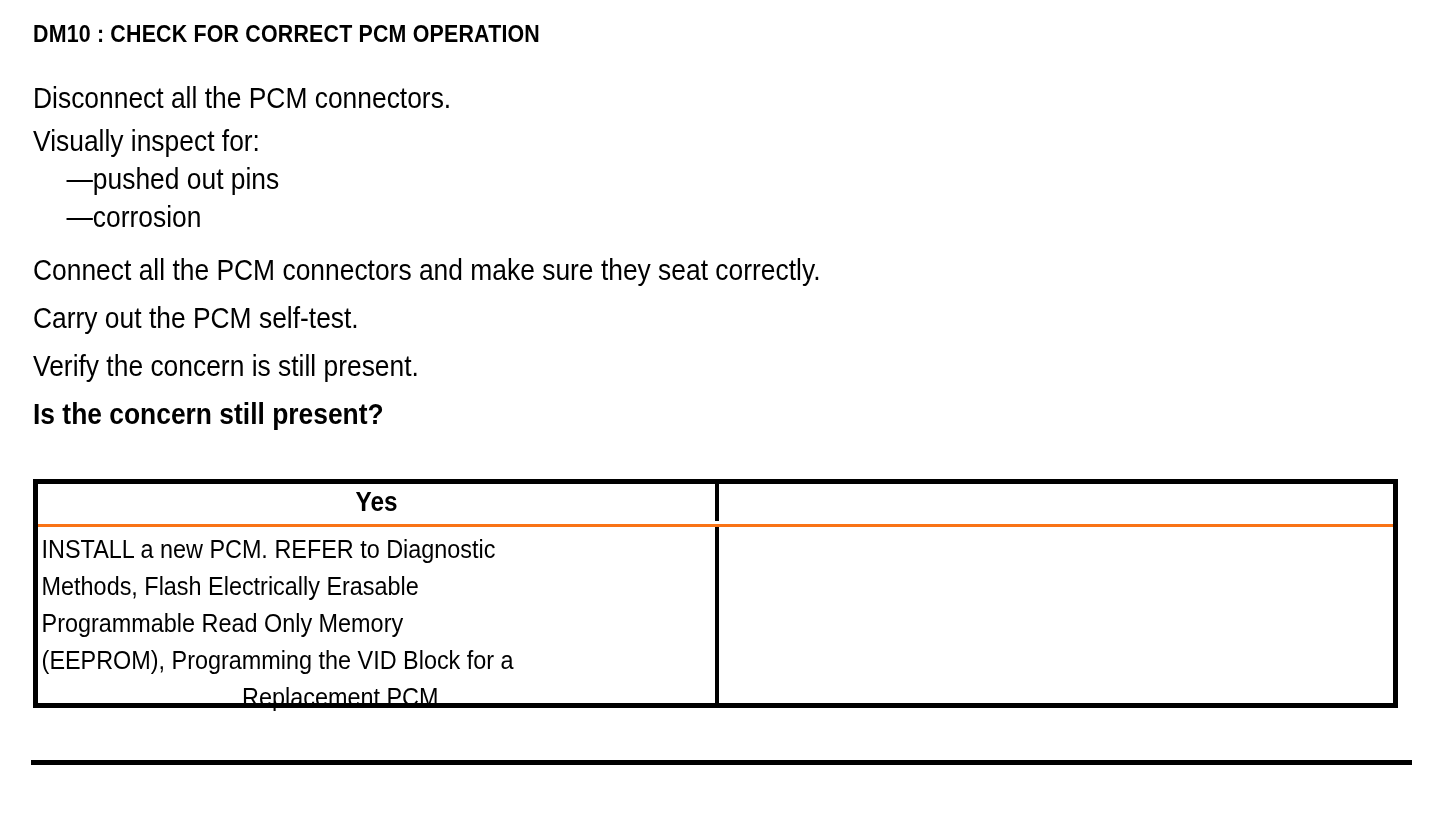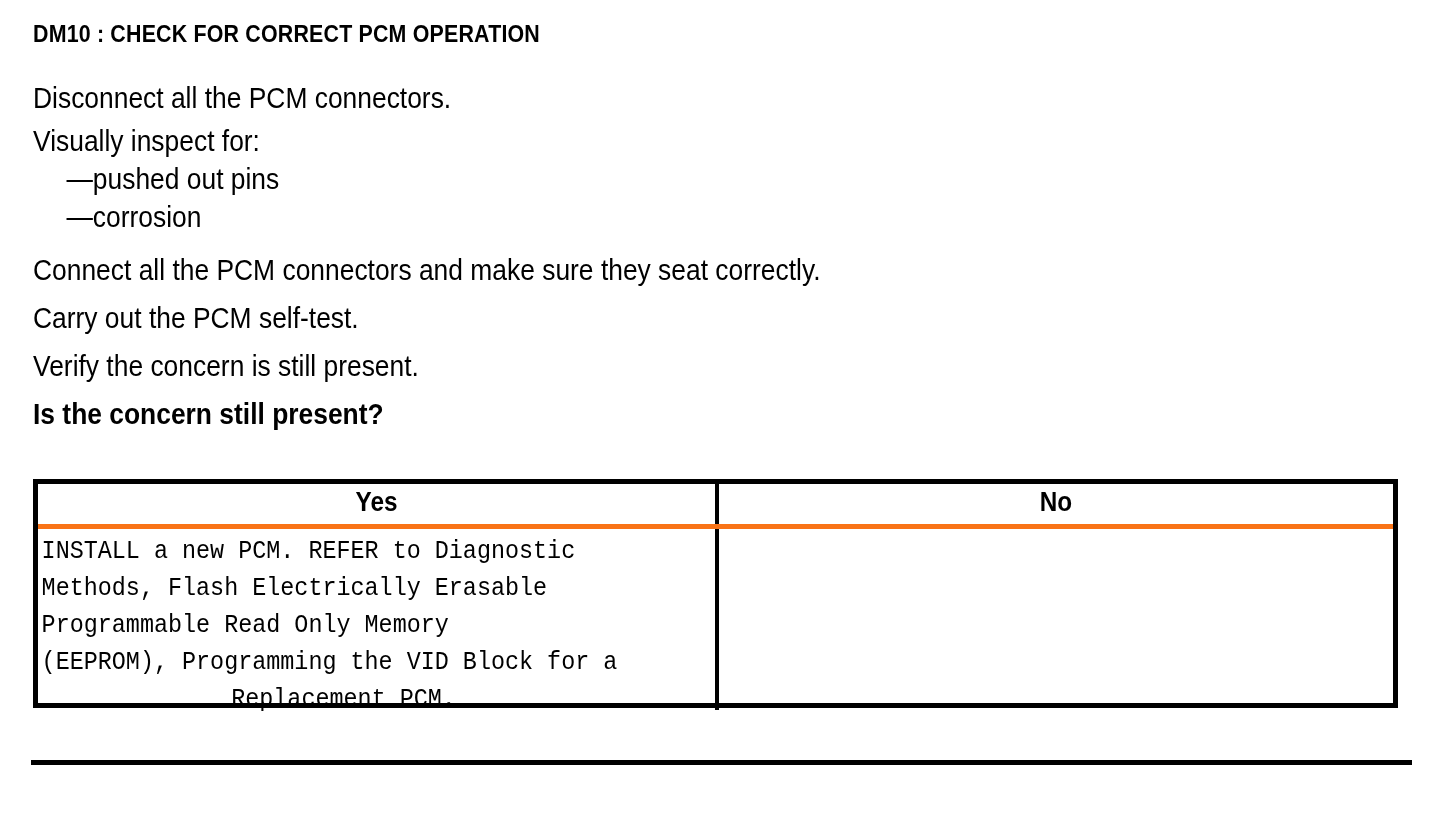--- a/index.html
+++ b/index.html
@@ -72,26 +72,26 @@
     top: 479px;
     width: 1365px;
     height: 229px;
     box-sizing: border-box;
     border: 5px solid #000;
     background: #fff;
   }
   .tbl-header {
     display: flex;
     height: 40px;
-    border-bottom: 5px solid #f97316;
+    border-bottom: 3px solid #f97316;
+    flex-direction: column;
   }
   .tbl-body {
     display: flex;
     height: 181px;
-    font-family: Liberation Mono, monospace;
   }
   .col-yes {
     width: 681px;
     box-sizing: border-box;
     border-right: 4px solid #000;
     position: relative;
   }
   .col-no {
     flex: 1;
     box-sizing: border-box;
@@ -156,23 +156,20 @@
     <div class="step-line">Verify the concern is still present.</div>
     <div class="step-line bold">Is the concern still present?</div>
   </div>
 
   <div class="decision-table">
 
     <div class="tbl-header">
       <div class="col-yes">
         <div class="hdr-label">Yes</div>
       </div>
-      <div class="col-no">
-        <div class="hdr-label">No</div>
-      </div>
     </div>
 
     <div class="tbl-body">
       <div class="col-yes">
         <div class="cell-yes-wrap">
           <div class="cell-text cell-line">INSTALL a new PCM. REFER to Diagnostic</div>
           <div class="cell-text cell-line">Methods, Flash Electrically Erasable</div>
           <div class="cell-text cell-line">Programmable Read Only Memory</div>
           <div class="cell-text cell-line">(EEPROM), Programming the VID Block for a</div>
           <div class="cell-text cell-line lastline">Replacement PCM.</div>

